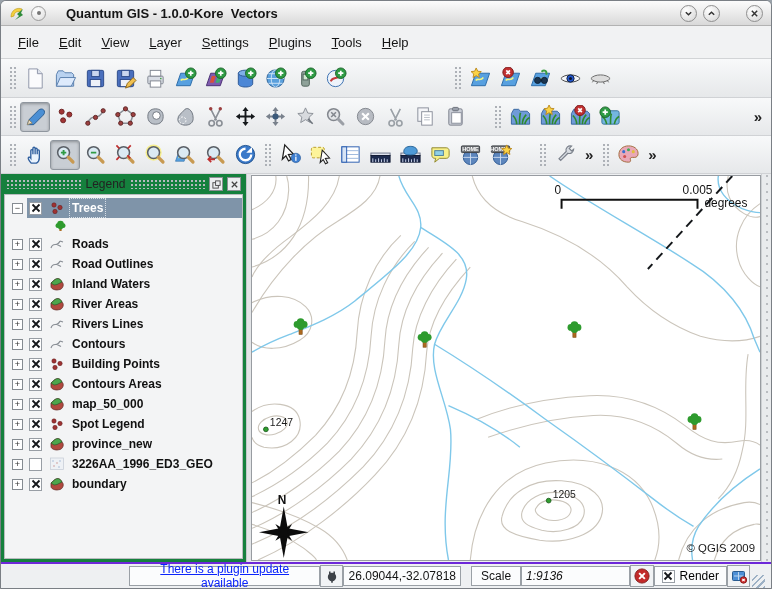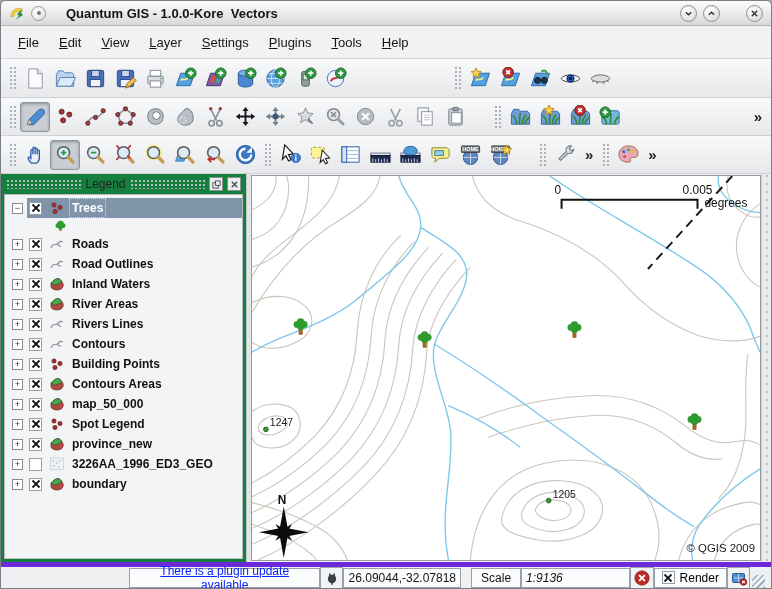--- a/index.html
+++ b/index.html
@@ -74,21 +74,21 @@
 
   .splitter { width:4px; flex:0 0 4px; background:#e3e5e7; }
   .map-wrap { flex:1; position:relative; background:#fff; border:1px solid #989ca1; margin:1px 0; }
   .map-wrap svg.map { position:absolute; inset:0; width:100%; height:100%; }
   .dockstrip { width:10px; flex:0 0 10px; background:#e9ebed; border-left:1px solid #cdd0d3;
     background-image:radial-gradient(circle,#b9bcc0 .8px,transparent 1px); background-size:4px 8px;
     background-position:center; background-repeat:repeat-y; }
 
   
   .statusbar { height:26px; flex:0 0 26px; display:flex; align-items:center; 
-    padding:0 6px 0 4px; background:#eef0f2; border-top:5px solid #6d28d9; font-size:12px; }
+    padding:0 6px 0 4px; background:#eef0f2; border-top:2px solid #6d28d9; font-size:12px; }
   .sb-spacer { width:128px; }
   .sbox { border:1px solid #9aa0a6; background:#fbfcfd; height:20px; display:flex;
     align-items:center; padding:0 7px; }
   .link { color:#0b24fb; text-decoration:underline; background:none; border:none; font-size:12px; }
   .sb-iconbtn { width:24px; height:22px; border:1px solid #9aa0a6; background:#f1f3f5;
     display:flex; align-items:center; justify-content:center; padding:0; }
   .sb-iconbtn svg { width:16px; height:16px; }
   .coords { width:118px; justify-content:center; color:#131313; }
   .scale-label { padding:0 9px; color:#131313; }
   .scale-box { width:112px; padding:0 4px; }

